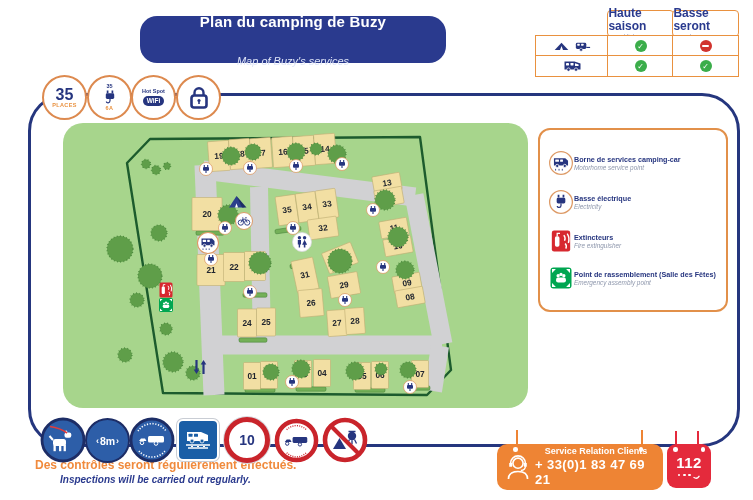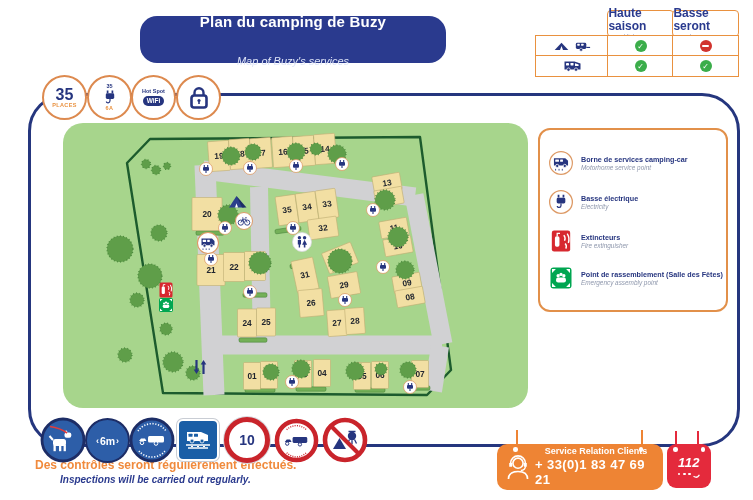--- a/index.html
+++ b/index.html
@@ -43,21 +43,21 @@
 
   
   #map-panel{left:63px;top:123px;width:465px;height:285px;background:#a7d58c;border-radius:20px;overflow:hidden;}
   .plot-num{font-size:8.3px;font-weight:bold;fill:#20252e;text-anchor:middle;dominant-baseline:middle;
     font-family:"Liberation Sans","DejaVu Sans",sans-serif;}
   .road{stroke:#d1d1d3;fill:none;}
 
   
   #legend{left:538px;top:128px;width:190px;height:184px;background:#fff;border:2.5px solid #e2904a;
     border-radius:12px;display:flex;flex-direction:column;justify-content:space-evenly;padding:6px 8px;box-sizing:border-box;}
-  .lg-row{display:flex;align-items:center;gap:7px;}
+  .lg-row{display:flex;align-items:center;}
   .lg-ic{flex:0 0 26px;display:flex;align-items:center;justify-content:center;}
   .lg-fr{font-size:7.2px;font-weight:bold;color:#26357f;white-space:nowrap;}
   .lg-en{font-size:6.4px;font-style:italic;color:#8e97ac;white-space:nowrap;}
 
   
   .sign{z-index:3;}
   .sign-circle-blue{width:41px;height:41px;border-radius:50%;background:#2d5ea8;border:2.6px solid #1d2d66;
     display:flex;align-items:center;justify-content:center;color:#fff;font-weight:bold;}
   #sign-9m span{font-size:10.5px;}
   #sign-9m .ar{font-size:9px;margin:0 1px;}
@@ -72,21 +72,21 @@
   #note-en{left:60px;top:474px;font-size:10px;font-weight:bold;font-style:italic;color:#2a3a8e;}
 
   
   #contact-box{left:497px;top:444px;width:166px;height:46px;background:#ee8434;border-radius:10px;
     display:flex;align-items:center;padding:0 6px 0 8px;box-sizing:border-box;gap:4px;color:#fff;}
   #contact-box .txt{flex:1;display:flex;flex-direction:column;align-items:center;line-height:1.2;}
   #contact-box .lbl{font-size:9px;font-weight:bold;}
   #contact-box .ph{font-size:13px;font-weight:bold;letter-spacing:.4px;}
   #emergency-box{left:667px;top:444px;width:44px;height:44px;background:#e42a3c;border-radius:9px;
     display:flex;flex-direction:column;align-items:center;justify-content:center;color:#fff;}
-  #emergency-box .n{font-size:13px;font-weight:bold;font-style:italic;letter-spacing:.5px;}
+  #emergency-box .n{font-size:15px;font-weight:bold;letter-spacing:.5px;}
   .e-dots{display:flex;align-items:center;gap:2.5px;margin-top:1px;}
   .e-dots .dot{width:2.6px;height:2.6px;border-radius:50%;background:#fff;display:inline-block;}
   .stem{width:2px;z-index:1;}
   .stem.o{background:#ee8434;}
   .stem.r{background:#e42a3c;}
   .boxdot{position:absolute;top:3px;width:4.5px;height:4.5px;border-radius:50%;background:#fff;}
 </style>
 </head>
 <body>
 
@@ -525,21 +525,21 @@
         <rect x="-9.5" y="5" width="2.3" height="6.2" fill="#fff"></rect>
         <rect x="-4" y="5" width="2.3" height="6.2" fill="#fff"></rect>
         <rect x="0.6" y="5" width="2.3" height="6.2" fill="#fff"></rect>
         <path d="M-10,0 L-13.5,-4" stroke="#fff" stroke-width="2"></path>
         <path d="M-13,-13.5 C-6,-12.5 0,-10 4,-7" stroke="#e23b3b" stroke-width="1.6" fill="none"></path>
       </g>
     </svg>
   </div>
   <div class="sign abs sign-circle-blue" id="sign-9m" style="left:85px;top:418px;">
     <span class="ar">‹</span>
-      <span>6m</span>
+      <span>8m</span>
       <span class="ar">›</span>
   </div>
   <div class="sign abs" style="left:129px;top:417px;">
     <svg width="46" height="46" viewBox="-23 -23 46 46">
       <circle r="21" fill="#2d5ea8" stroke="#1d2d66" stroke-width="2.8"></circle>
       <path d="M-14,-9 A17,17 0 0 1 14,-9" stroke="#fff" stroke-width="1.6" stroke-dasharray="1.2 1.6" fill="none"></path>
       <path d="M-13,11 A17,17 0 0 0 13,11" stroke="#fff" stroke-width="1.6" stroke-dasharray="1.2 1.6" fill="none"></path>
       <g>
         <path d="M-15,1 h2 l2,-2.5 h4 l1.5,2.5 z" fill="#fff"></path>
         <rect x="-4" y="-4" width="16" height="6.5" rx="1.5" fill="#fff"></rect>

